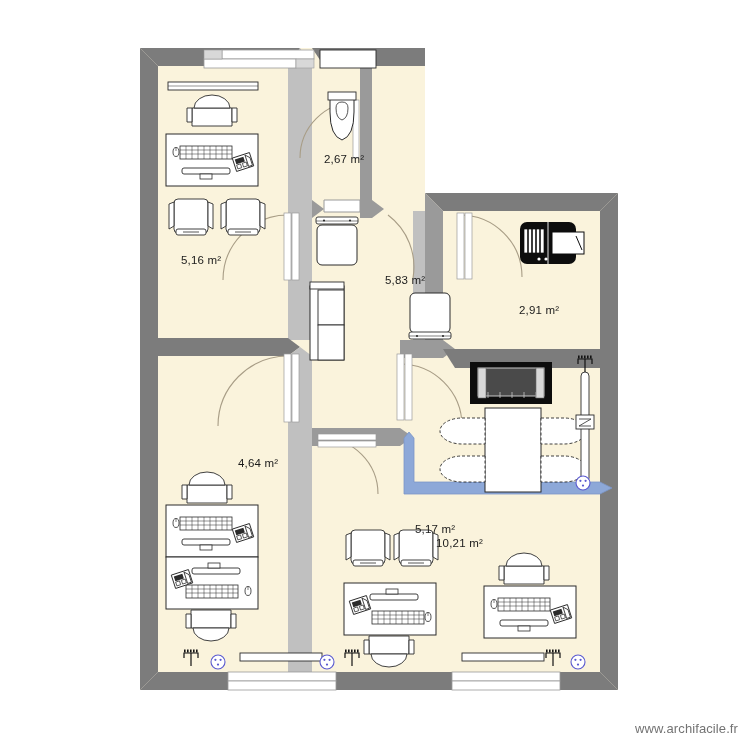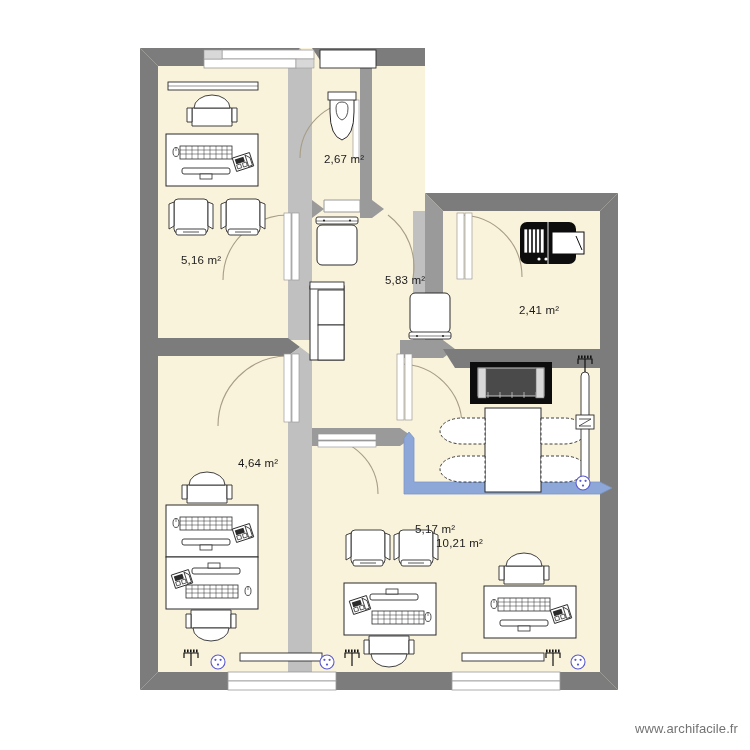--- a/index.html
+++ b/index.html
@@ -442,21 +442,21 @@
   </g>
 
 </svg>
 
 <div class="area-label" style="left:181px; top:254px;">5,16 m²</div>
 
 <div class="area-label" style="left:324px; top:153px;">2,67 m²</div>
 
 <div class="area-label" style="left:347px; top:274px;margin-left:38px;">5,83 m²</div>
 
-<div class="area-label" style="left:519px; top:304px;">2,41 m²</div>
+<div class="area-label" style="left:519px; top:304px;">2,91 m²</div>
 
 <div class="area-label" style="left:415px; top:475px;margin-top:48px;">5,17 m²</div>
 
 <div class="area-label" style="left:238px; top:457px;">4,64 m²</div>
 
 <div class="area-label" style="left:436px; top:537px;">10,21 m²</div>
 
 <div id="watermark">www.archifacile.fr</div>
 
 </body></html>

